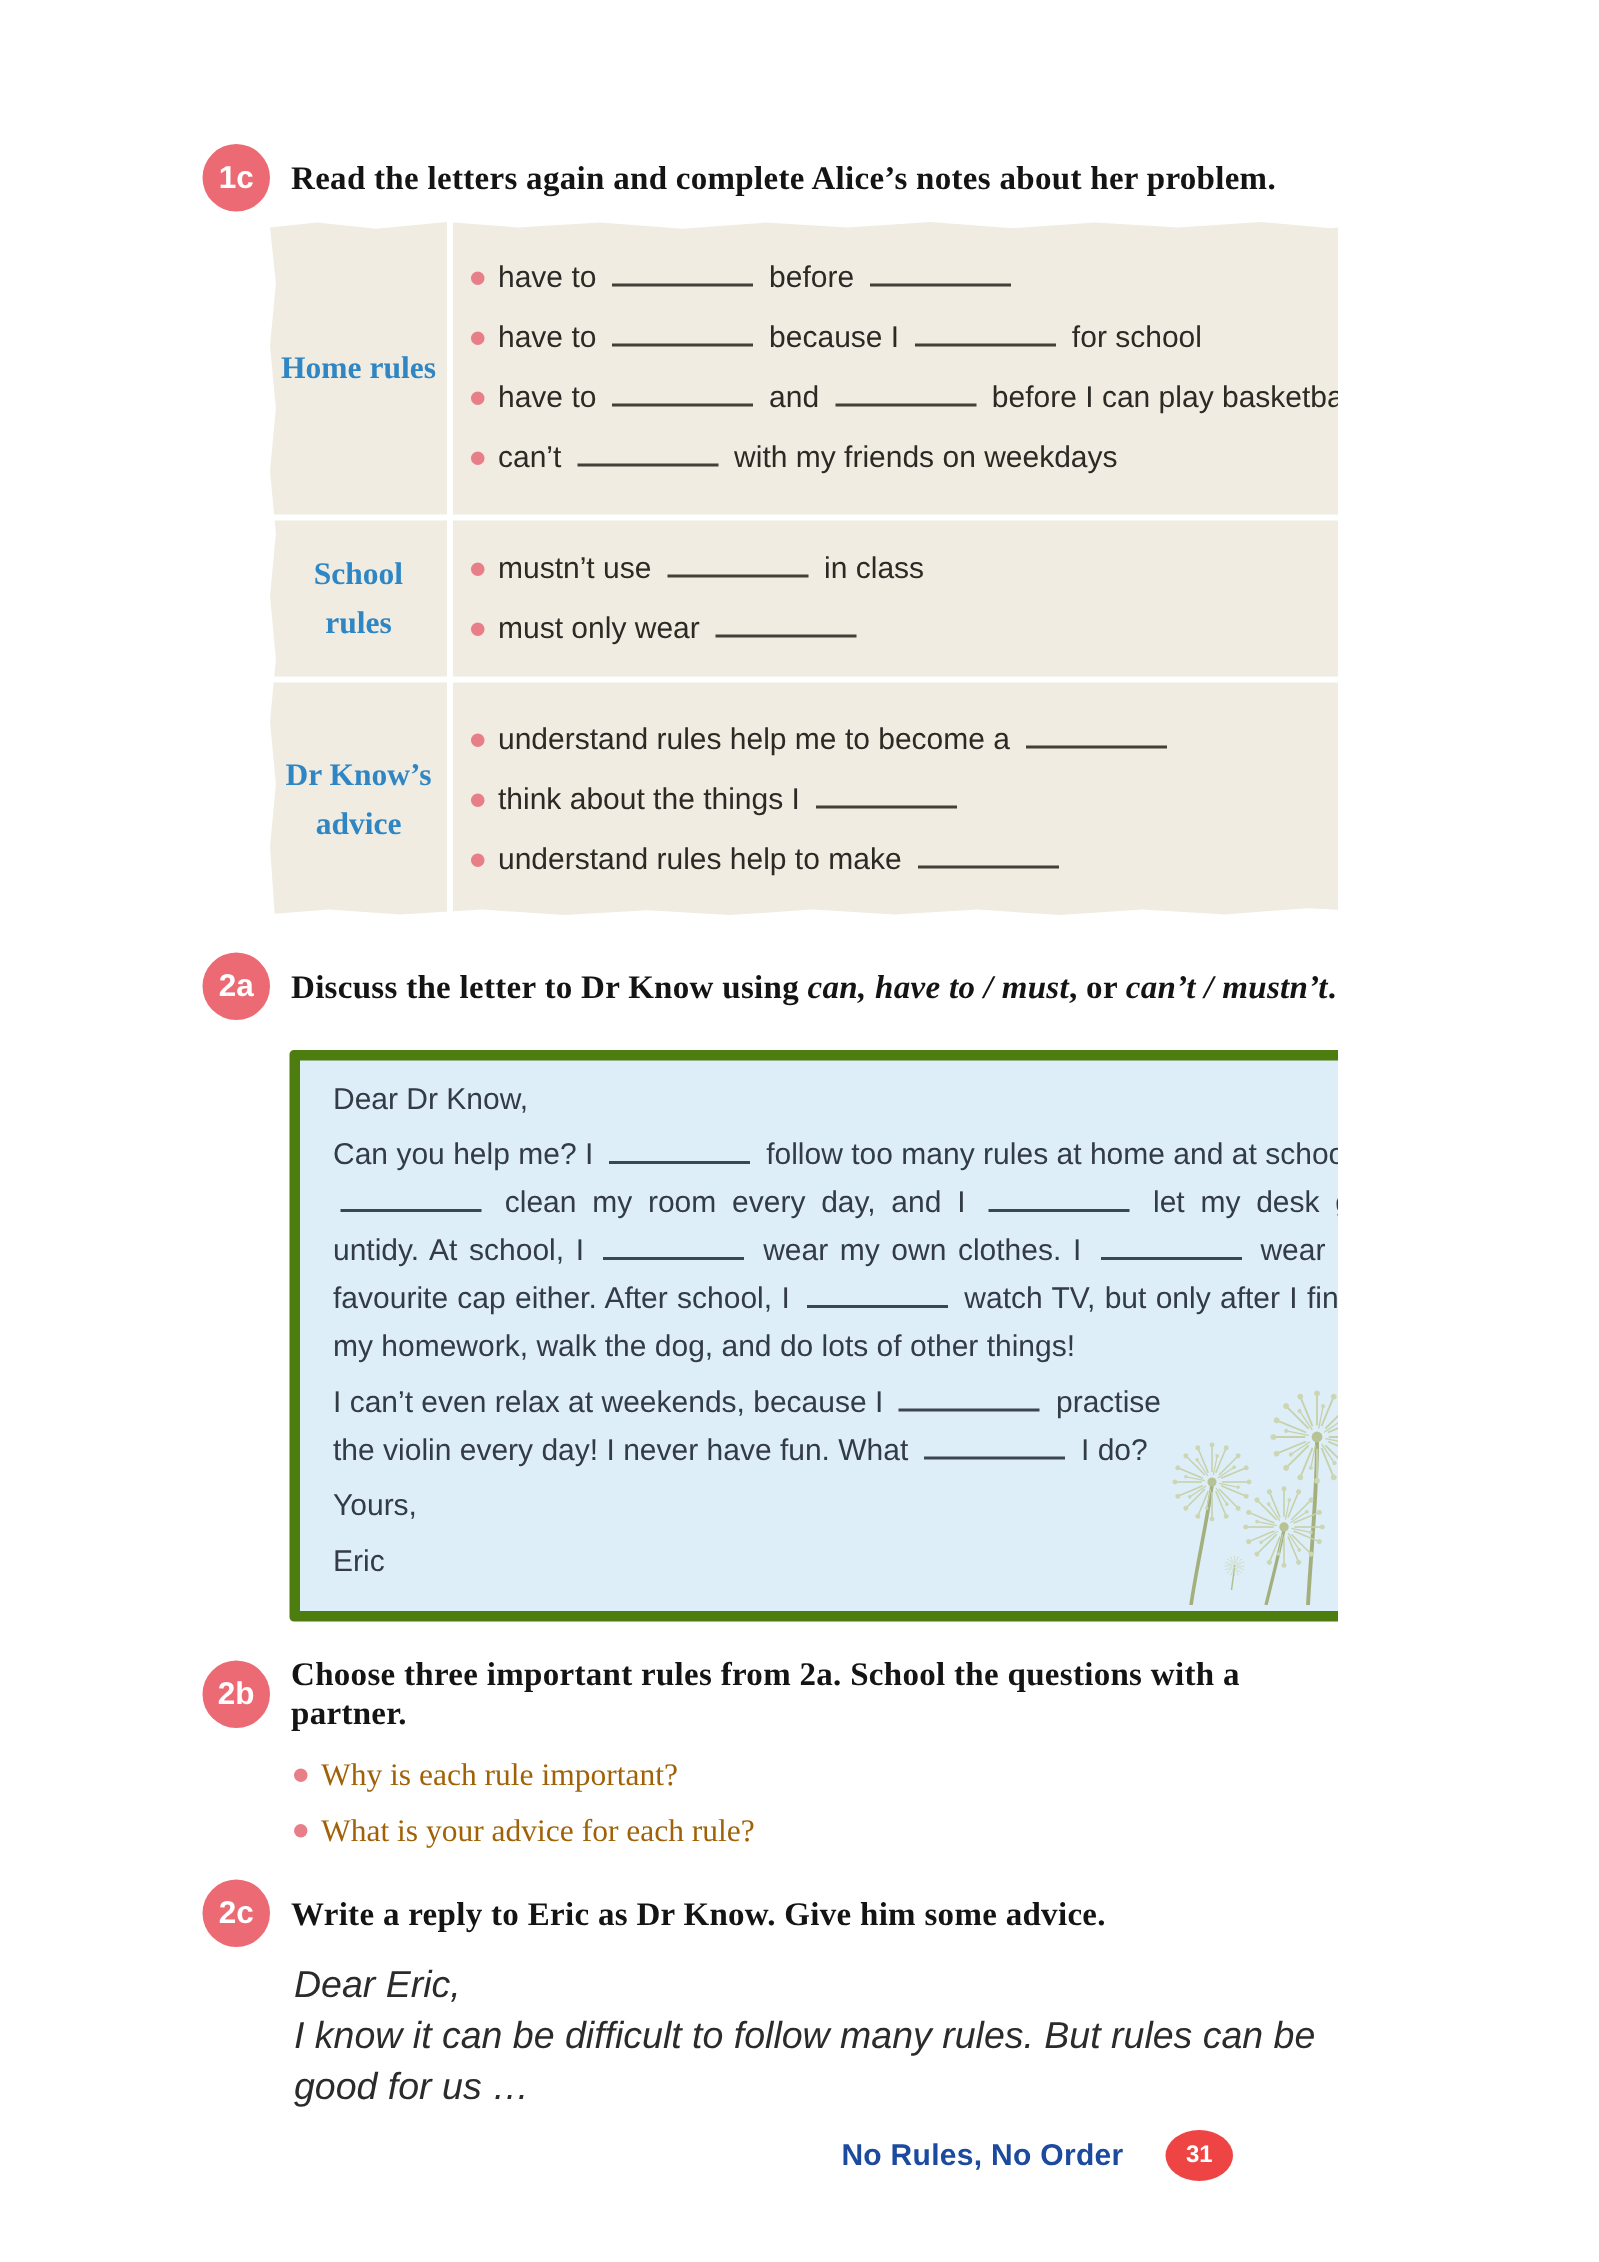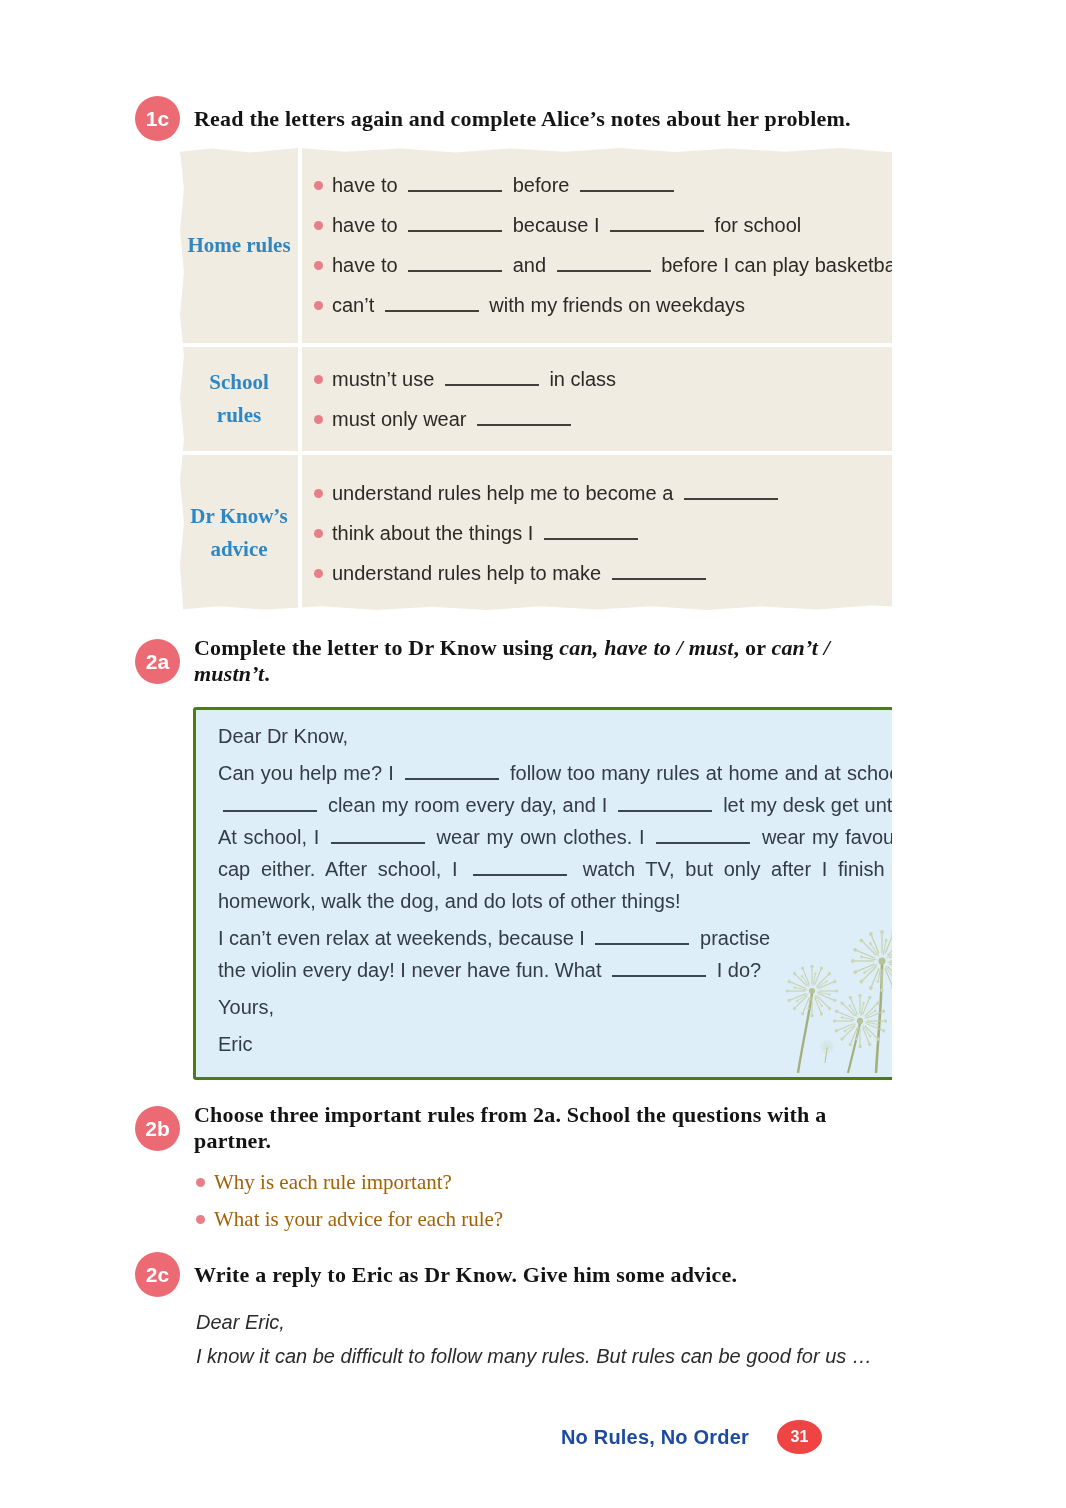--- a/index.html
+++ b/index.html
@@ -35,37 +35,37 @@
   .items-cell{display:flex;flex-direction:column;justify-content:center;padding-left:12px;}
   .note-item{display:flex;align-items:center;line-height:40px;font-size:20px;color:#2d2a26;}
   .dot{width:9px;height:9px;border-radius:50%;background:#e87f88;margin-right:9px;flex:0 0 auto;}
   .blank{
     display:inline-block;width:94px;height:15px;margin:0 5px;
     border-bottom:2px solid #453f39;vertical-align:baseline;
   }
   
   .letter-box{
     position:relative;margin:20px 0 0 193px;width:748px;box-sizing:border-box;
-    background:#ddeef9;border:3px solid #4d7c0f;border-radius:3px;
+    background:#ddeef9;border:7px solid #4d7c0f;border-radius:3px;
     padding:10px 16px 12px 22px;color:#333b45;font-size:20px;
   }
   .letter-p{margin:0 0 5px 0;line-height:32px;}
   .letter-p.justify{text-align:justify;}
   .letter-line{line-height:32px;}
   .letter-box .blank{border-bottom-color:#3c4650;}
   .dandelions{position:absolute;right:6px;bottom:4px;pointer-events:none;}
   
   .q-list{margin:10px 0 0 196px;}
   .q-item{
     display:flex;align-items:center;line-height:37px;
     font-family:"Liberation Serif",serif;font-size:21px;color:#a16207;
   }
   
   .reply-lines{margin:8px 0 0 196px;}
-  .reply-line{font-style:italic;font-size:20px;line-height:34px;color:#2b2b2b;}
+  .reply-line{font-style:italic;font-size:25px;line-height:34px;color:#2b2b2b;}
   
   .page-footer{position:absolute;top:1420px;right:70px;display:flex;align-items:center;gap:28px;}
   .unit-title{font-weight:bold;font-size:20px;color:#1c4a9e;letter-spacing:.2px;}
   .page-num{
     width:45px;height:34px;border-radius:50%;background:#ef4444;color:#fff;
     font-weight:bold;font-size:16px;line-height:34px;text-align:center;
   }
   
   .ex-1c{margin-top:96px;}
   .ex-2a{margin-top:24px;}
@@ -127,21 +127,21 @@
             <span class="dot"></span>
             <span>understand rules help to make <span class="blank"></span></span>
           </div>
         </div>
       </div>
   </section>
 
   <section class="ex-2a">
     <div class="sec-header">
       <span class="badge">2a</span>
-      <h2 class="sec-title" id="ex2a-title"><span>Complete the letter to Dr Know using </span><span class="it">can, have to / must</span><span>, or </span><span class="it">can’t / mustn’t</span><span>.</span></h2>
+      <h2 class="sec-title" id="ex2a-title"><span>Discuss the letter to Dr Know using </span><span class="it">can, have to / must</span><span>, or </span><span class="it">can’t / mustn’t</span><span>.</span></h2>
     </div>
     <div class="letter-box">
       <div id="letter-content">
           <div class="letter-p">
             <div class="letter-line">Dear Dr Know,</div>
           </div>
           <div class="letter-p justify">Can you help me? I <span class="blank"></span> follow too many rules at home and at school. I <span class="blank"></span> clean my room every day, and I <span class="blank"></span> let my desk get untidy. At school, I <span class="blank"></span> wear my own clothes. I <span class="blank"></span> wear my favourite cap either. After school, I <span class="blank"></span> watch TV, but only after I finish my homework, walk the dog, and do lots of other things!</div>
           <div class="letter-p">
             <div class="letter-line">I can’t even relax at weekends, because I <span class="blank"></span> practise</div>
             <div class="letter-line">the violin every day! I never have fun. What <span class="blank"></span> I do?</div>

